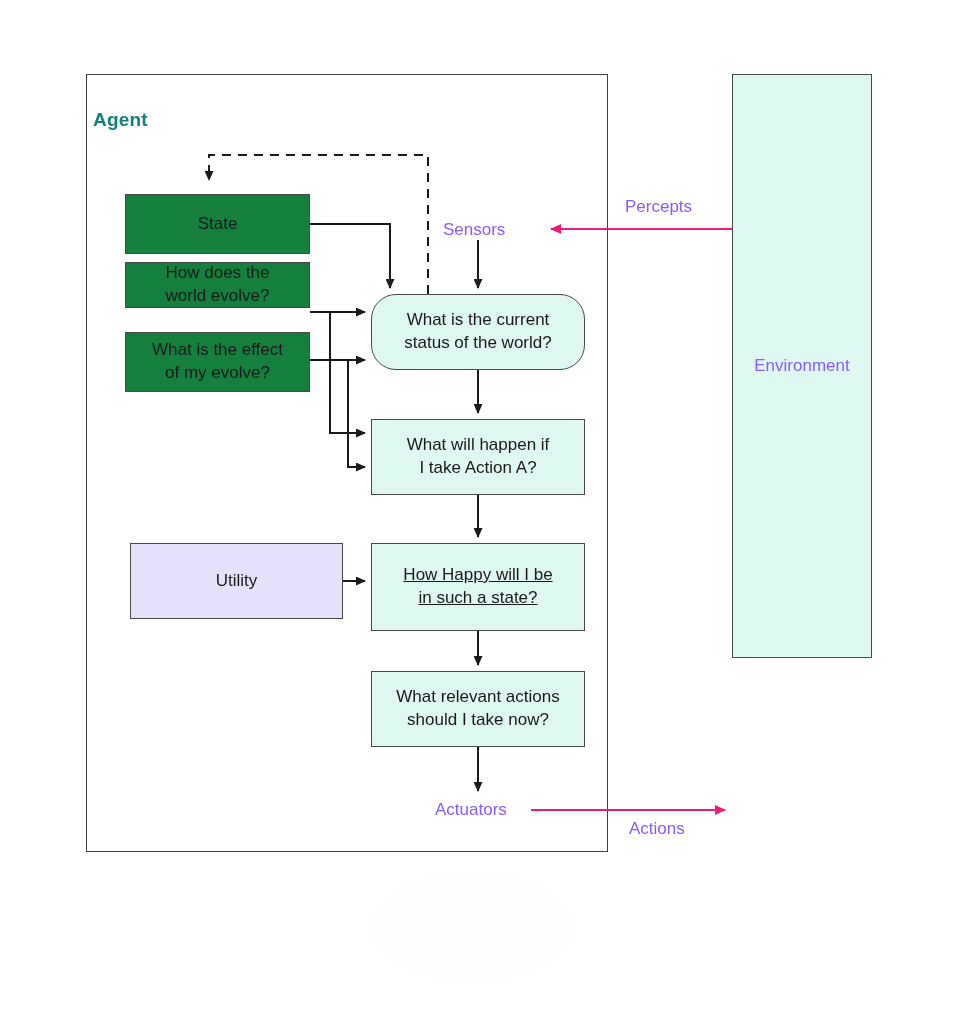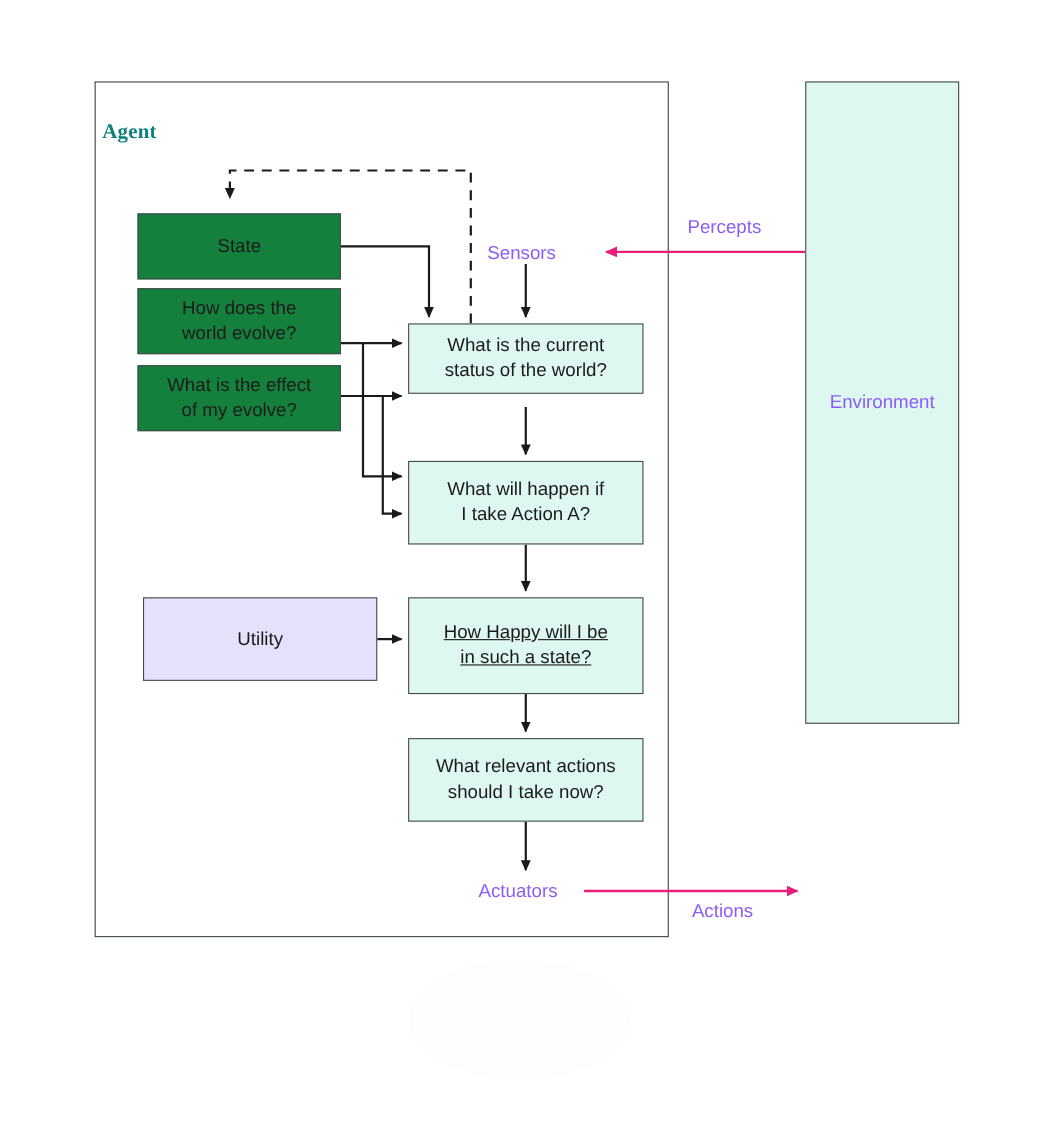--- a/index.html
+++ b/index.html
@@ -61,21 +61,21 @@
   .free-label {
     position: absolute;
     color: #8b5cf6;
     font-family: "Liberation Sans", sans-serif;
     font-size: 17px;
     line-height: 1.3;
     white-space: nowrap;
   }
   .agent-title {
     position: absolute;
-    font-family: Liberation Serif, serif;
+    font-family: Liberation Sans, sans-serif;
     font-size: 19px;
     font-weight: bold;
     letter-spacing: 0.2px;
   }
   .blob {
     position: absolute;
     border-radius: 50%;
     background: #fdfdfb;
     opacity: 0.85;
     pointer-events: none;
@@ -158,29 +158,29 @@
       <path d="M478,619 L478,665" stroke="#1a1a1a" stroke-width="2" fill="none" marker-end="url(#ah-black)"></path>
     </g>
 
     <g>
       <path d="M478,747 L478,791" stroke="#1a1a1a" stroke-width="2" fill="none" marker-end="url(#ah-black)"></path>
     </g>
   </svg>
 
   <div class="node white" style="left:125px; top:194px; width:185px; height:60px;">State</div>
 
-  <div class="node white" style="left:125px; top:262px; width:185px; height:60px;">How does the
+  <div class="node white" style="left:125px; top:262px; width:185px; height:46px;">How does the
 world evolve?</div>
 
   <div class="node white" style="left:125px; top:332px; width:185px; height:60px;">What is the effect
 of my evolve?</div>
 
   <div class="node lav" style="left:111px; top:543px; width:213px; height:76px;margin-left:19px;">Utility</div>
 
-  <div class="node mint" style="left:371px; top:294px; width:214px; height:64px;">What is the current
+  <div class="node mint" style="left:371px; top:294px; width:214px; height:76px;border-radius:25px;">What is the current
 status of the world?</div>
 
   <div class="node mint" style="left:371px; top:419px; width:214px; height:76px;">What will happen if
 I take Action A?</div>
 
   <div class="node mint" style="left:371px; top:543px; width:214px; height:88px;text-decoration:underline;">How Happy will I be
 in such a state?</div>
 
   <div class="node mint" style="left:371px; top:671px; width:214px; height:76px;">What relevant actions
 should I take now?</div>

